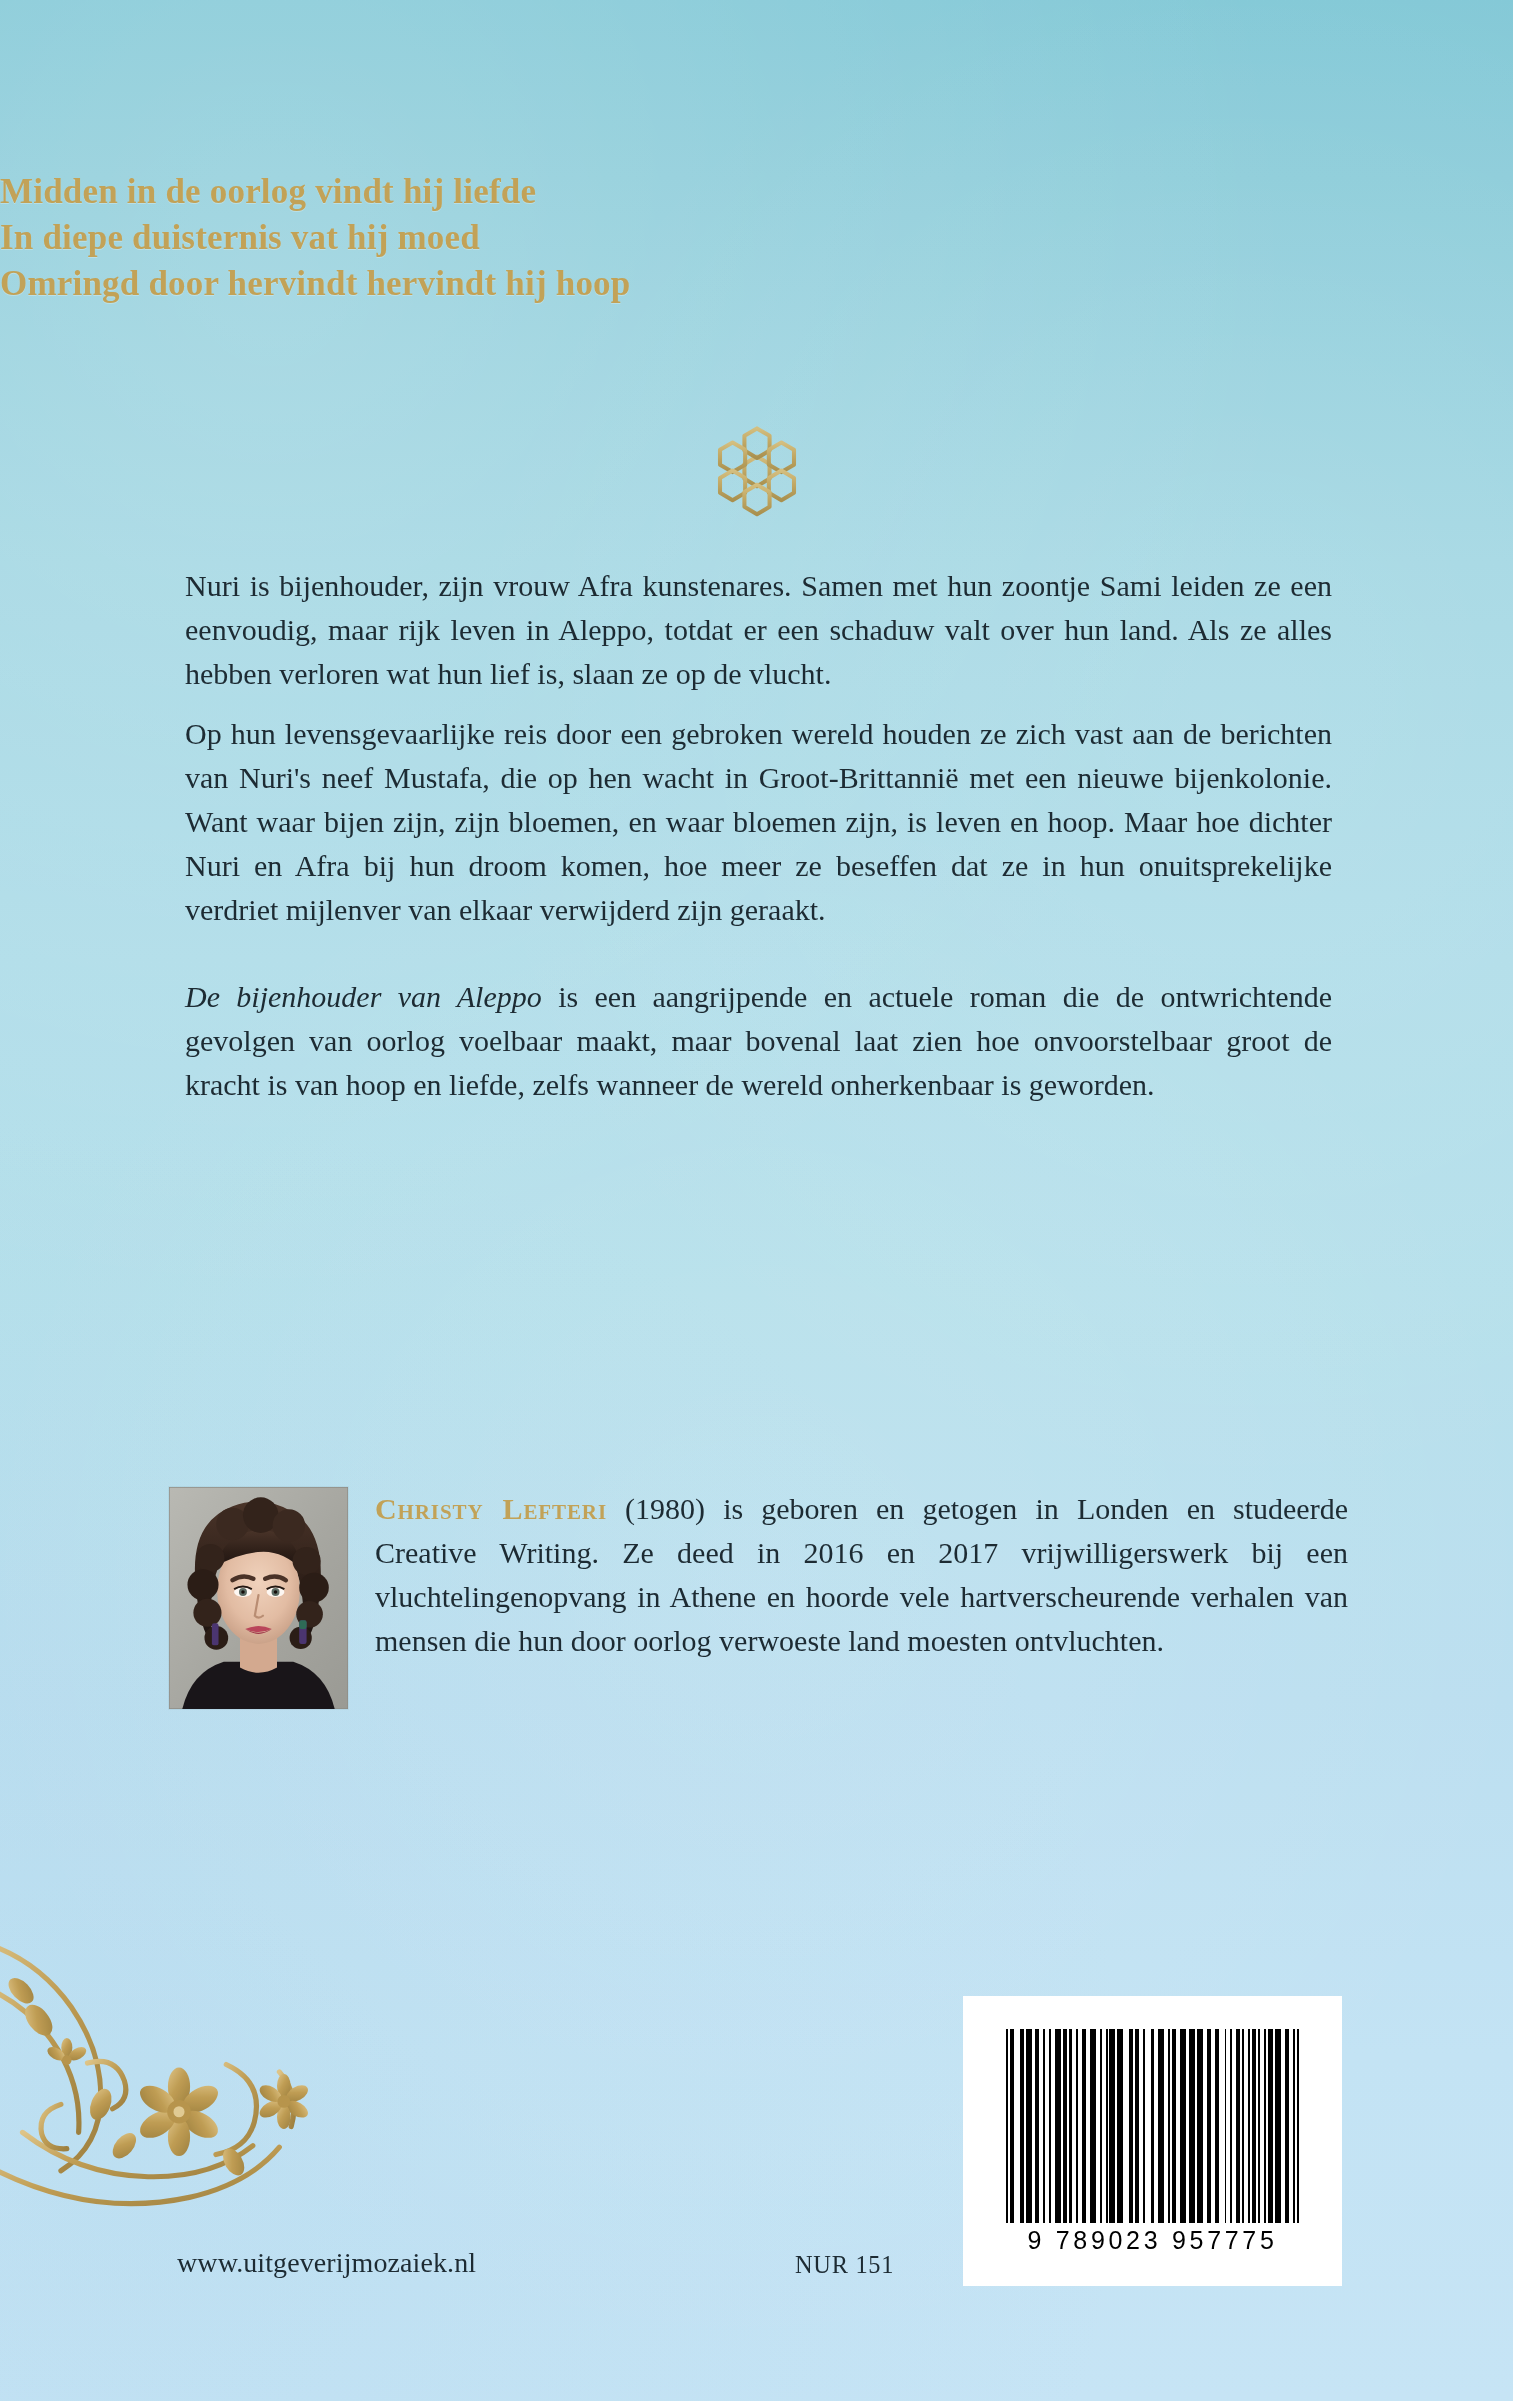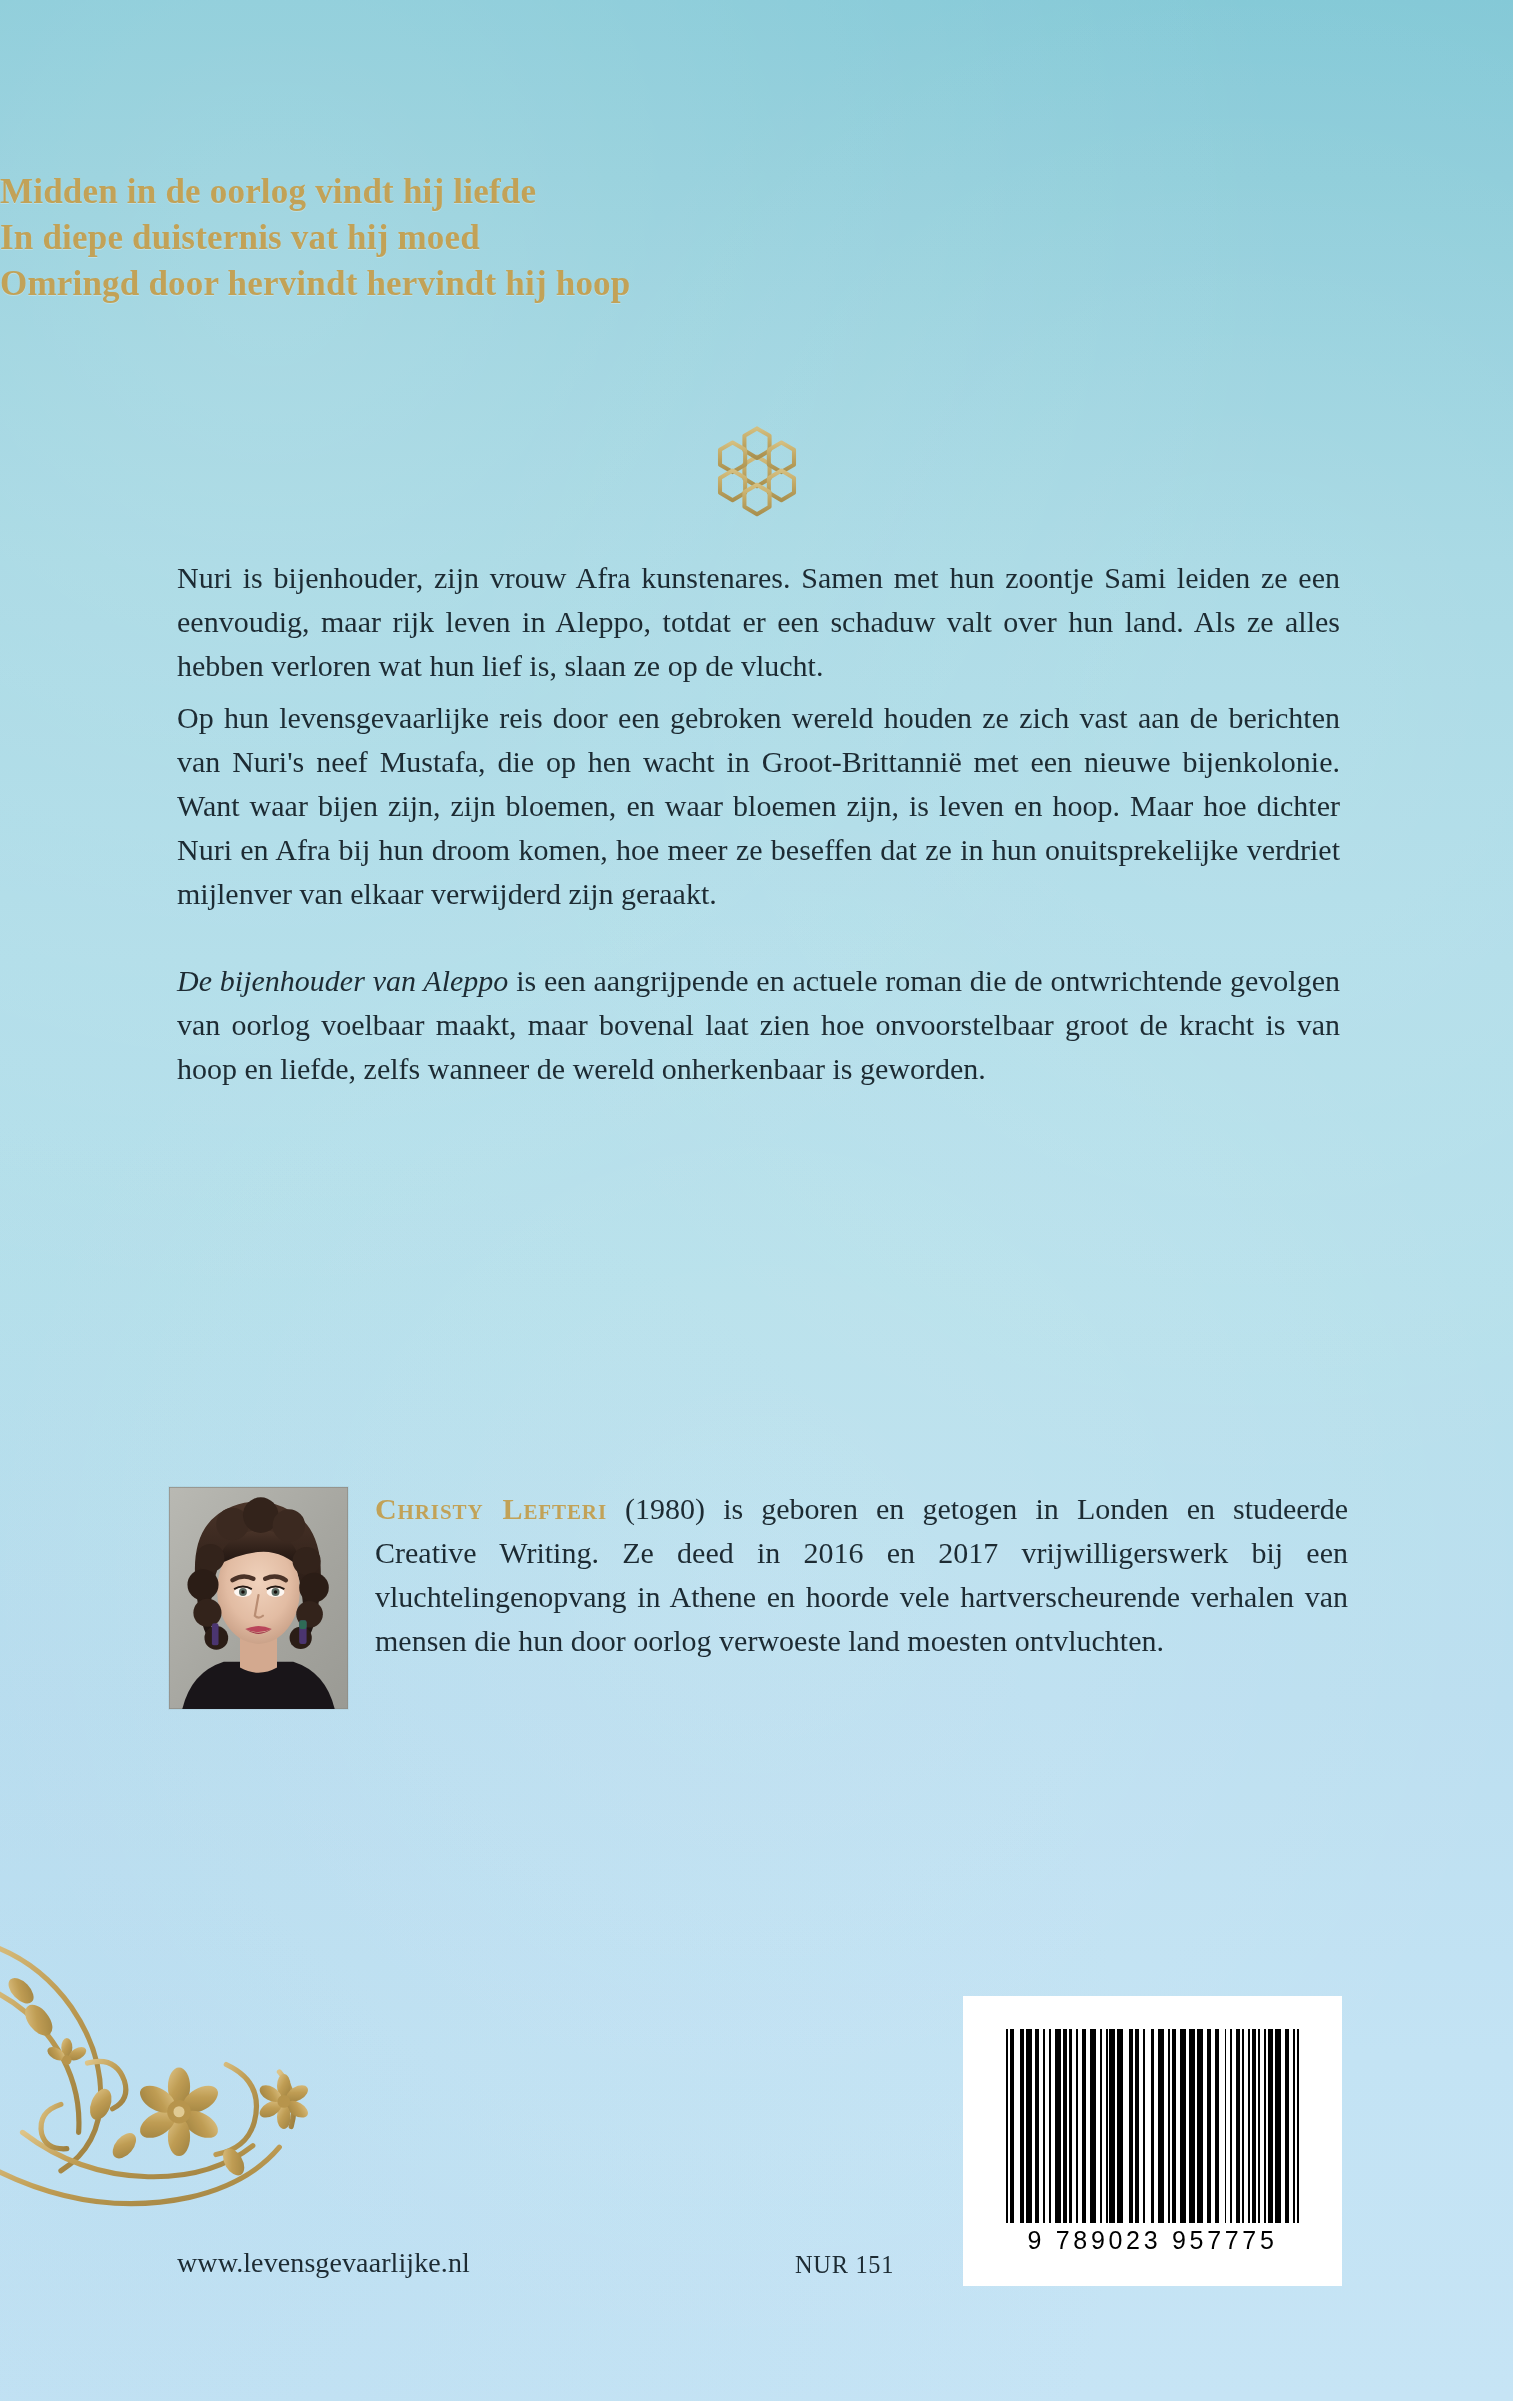--- a/index.html
+++ b/index.html
@@ -73,21 +73,21 @@
     position:absolute;
     left: 169px;
     top: 548px;
     width: 1179px;
     color: #1d2b33;
     font-size: 30px;
     line-height: 44px;
     text-align: justify;
     text-justify: inter-word;
   }
-  .blurb p { margin: 8px; }
+  .blurb p { margin: 16px; }
   .blurb p.gap { margin-top: 43px; font-family: Liberation Serif, serif; }
   .blurb em { font-style: italic; }
 
   
   #author-block {
     position:absolute;
     left: 169px;
     top: 1487px;
     width: 1179px;
     display: flex;
@@ -448,17 +448,17 @@
         <i style="width: 3.9px; background: transparent;"></i>
         <i style="width: 3.9px; background: rgb(0, 0, 0);"></i>
         <i style="width: 3.9px; background: transparent;"></i>
         <i style="width: 2px; background: rgb(0, 0, 0);"></i>
         <i style="width: 2px; background: transparent;"></i>
         <i style="width: 2px; background: rgb(0, 0, 0);"></i>
       </div>
     <div id="barcode-digits">9 789023 957775</div>
   </div>
 
-  <div id="footer-url">www.levensgevaarlijke.nl</div>
+  <div id="footer-url">www.uitgeverijmozaiek.nl</div>
   <div id="footer-nur">NUR 151</div>
 
 </div>
 
 
 </body></html>

